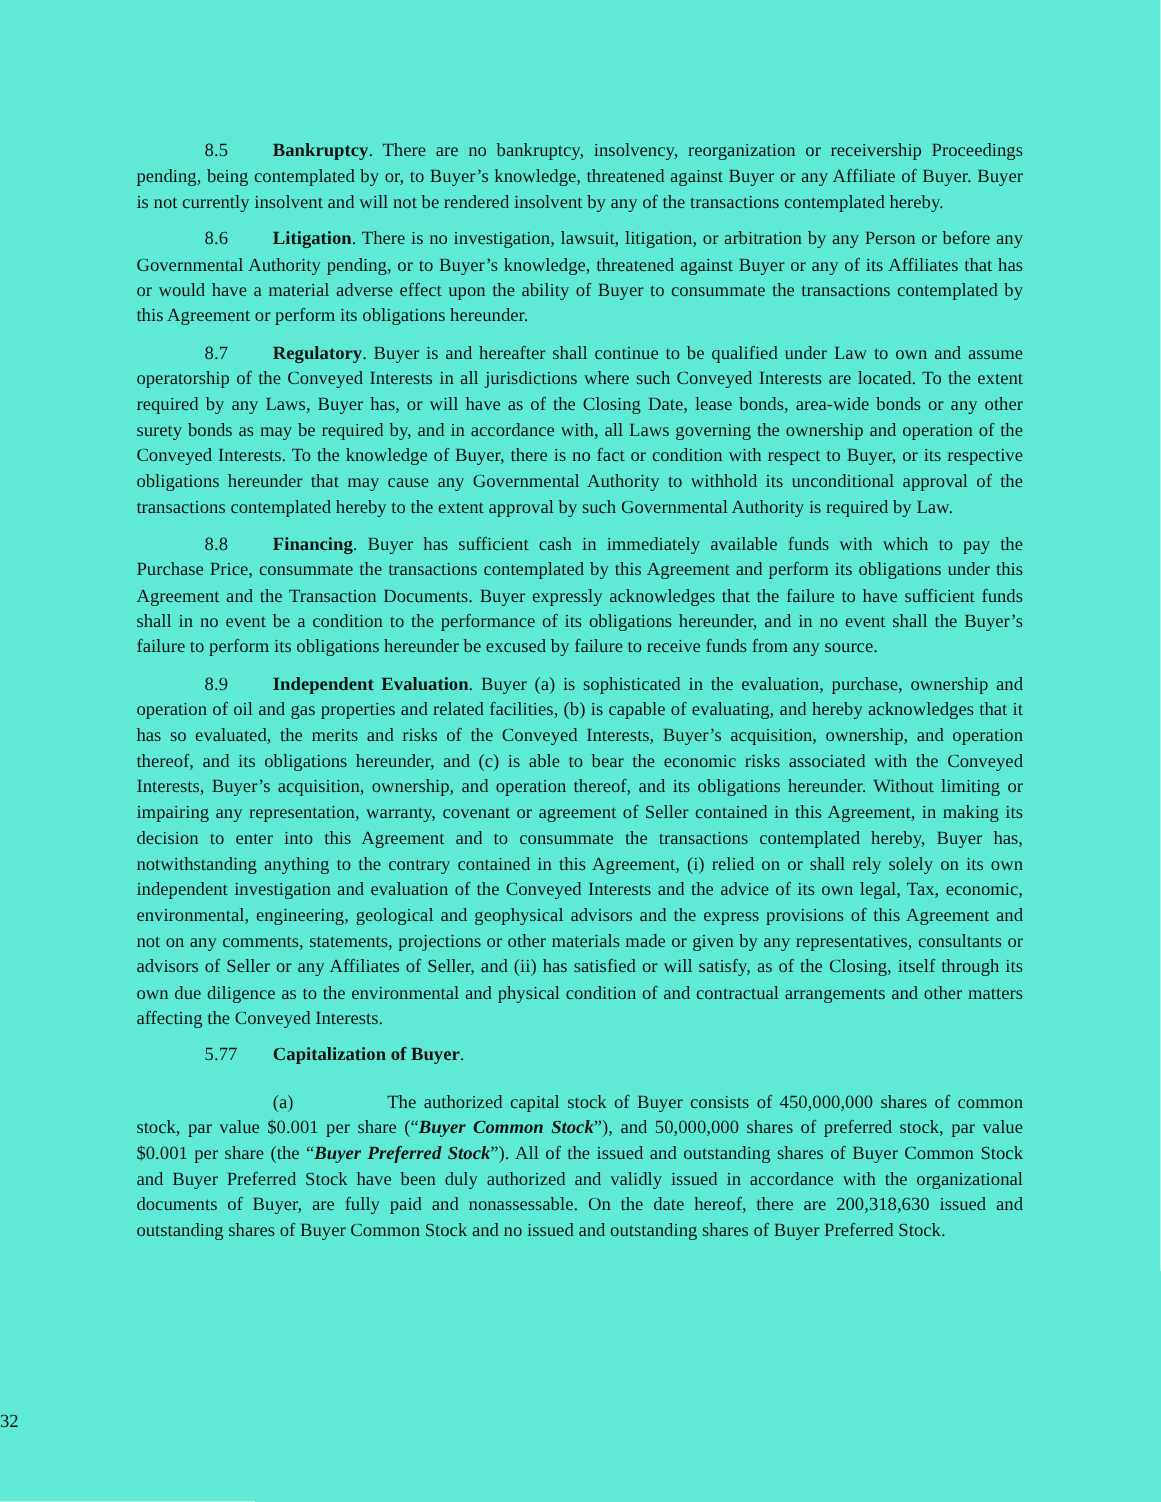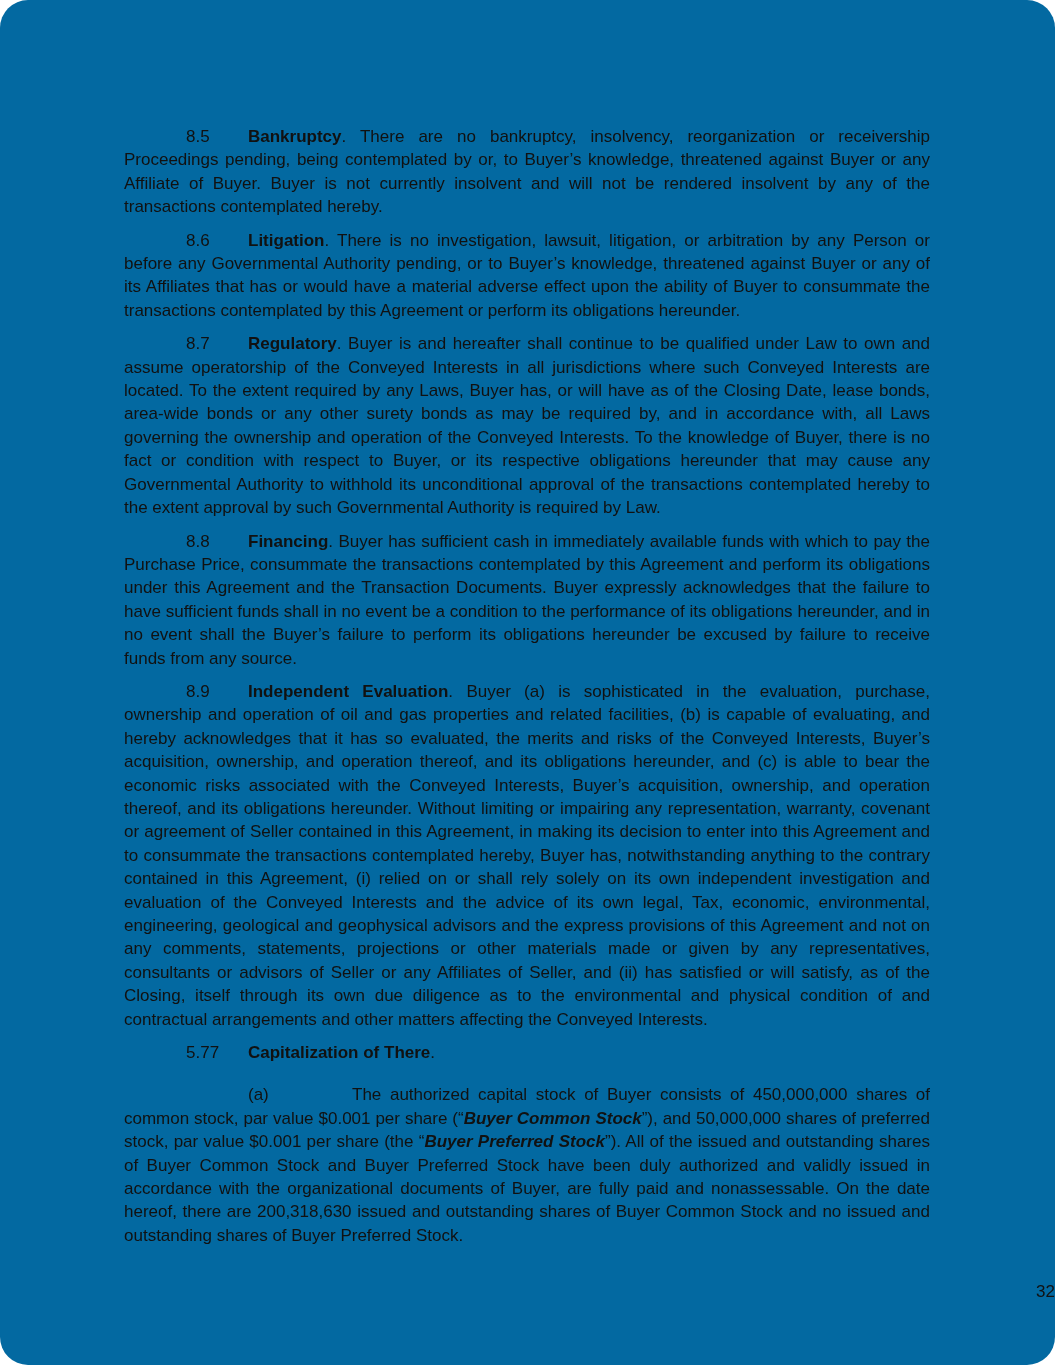--- a/index.html
+++ b/index.html
@@ -4,25 +4,24 @@
 <style>
   html, body {
     margin: 0;
     padding: 0;
     background: #ffffff;
   }
   .page {
     position: relative;
     width: 1055px;
     height: 1365px;
-    background: #0369a1;
+    background: #5eead4;
     color: #111111;
-    font-family: Liberation Sans, sans-serif;
+    font-family: Liberation Serif, serif;
     overflow: hidden;
-    border-radius: 28px;
   }
   .content {
     position: absolute;
     top: 125px;
     left: 124px;
     width: 806px;
   }
   p.para {
     margin: 0 0 10px 0;
     font-size: 17px;
@@ -37,21 +36,21 @@
   .num-cell { display: inline-block; width: 62px; }
   .tab-full { display: inline-block; width: 124px; }
   .label-cell { display: inline-block; width: 104px; }
   .sec-title { font-weight: 700; }
   .term { font-weight: 700; font-style: italic; }
   .footer {
     position: absolute;
     left: 0;
     right: 0;
     top: 1280px;
-    text-align: right;
+    text-align: left;
     font-size: 17px;
     line-height: 23.4px;
     color: #111111;
   }
 </style>
 </head>
 <body>
 
 <div class="page">
   <div class="content">
@@ -59,20 +58,20 @@
     <p class="para"><span class="tab-half"></span><span class="num-cell">8.5</span><span class="sec-title">Bankruptcy</span><span>.  There are no bankruptcy, insolvency, reorganization or receivership Proceedings pending, being contemplated by or, to Buyer’s knowledge, threatened against Buyer or any Affiliate of Buyer. Buyer is not currently insolvent and will not be rendered insolvent by any of the transactions contemplated hereby.</span></p>
 
     <p class="para"><span class="tab-half"></span><span class="num-cell">8.6</span><span class="sec-title">Litigation</span><span>.  There is no investigation, lawsuit, litigation, or arbitration by any Person or before any Governmental Authority pending, or to Buyer’s knowledge, threatened against Buyer or any of its Affiliates that has or would have a material adverse effect upon the ability of Buyer to consummate the transactions contemplated by this Agreement or perform its obligations hereunder.</span></p>
 
     <p class="para"><span class="tab-half"></span><span class="num-cell">8.7</span><span class="sec-title">Regulatory</span><span>.  Buyer is and hereafter shall continue to be qualified under Law to own and assume operatorship of the Conveyed Interests in all jurisdictions where such Conveyed Interests are located. To the extent required by any Laws, Buyer has, or will have as of the Closing Date, lease bonds, area-wide bonds or any other surety bonds as may be required by, and in accordance with, all Laws governing the ownership and operation of the Conveyed Interests. To the knowledge of Buyer, there is no fact or condition with respect to Buyer, or its respective obligations hereunder that may cause any Governmental Authority to withhold its unconditional approval of the transactions contemplated hereby to the extent approval by such Governmental Authority is required by Law.</span></p>
 
     <p class="para"><span class="tab-half"></span><span class="num-cell">8.8</span><span class="sec-title">Financing</span><span>.  Buyer has sufficient cash in immediately available funds with which to pay the Purchase Price, consummate the transactions contemplated by this Agreement and perform its obligations under this Agreement and the Transaction Documents. Buyer expressly acknowledges that the failure to have sufficient funds shall in no event be a condition to the performance of its obligations hereunder, and in no event shall the Buyer’s failure to perform its obligations hereunder be excused by failure to receive funds from any source.</span></p>
 
     <p class="para"><span class="tab-half"></span><span class="num-cell">8.9</span><span class="sec-title">Independent Evaluation</span><span>.  Buyer (a) is sophisticated in the evaluation, purchase, ownership and operation of oil and gas properties and related facilities, (b) is capable of evaluating, and hereby acknowledges that it has so evaluated, the merits and risks of the Conveyed Interests, Buyer’s acquisition, ownership, and operation thereof, and its obligations hereunder, and (c) is able to bear the economic risks associated with the Conveyed Interests, Buyer’s acquisition, ownership, and operation thereof, and its obligations hereunder.  Without limiting or impairing any representation, warranty, covenant or agreement of Seller contained in this Agreement, in making its decision to enter into this Agreement and to consummate the transactions contemplated hereby, Buyer has, notwithstanding anything to the contrary contained in this Agreement, (i) relied on or shall rely solely on its own independent investigation and evaluation of the Conveyed Interests and the advice of its own legal, Tax, economic, environmental, engineering, geological and geophysical advisors and the express provisions of this Agreement and not on any comments, statements, projections or other materials made or given by any representatives, consultants or advisors of Seller or any Affiliates of Seller, and (ii) has satisfied or will satisfy, as of the Closing, itself through its own due diligence as to the environmental and physical condition of and contractual arrangements and other matters affecting the Conveyed Interests.</span></p>
 
-    <p class="para heading-para"><span class="tab-half"></span><span class="num-cell">5.77</span><span class="sec-title">Capitalization of There</span><span>.</span></p>
+    <p class="para heading-para"><span class="tab-half"></span><span class="num-cell">5.77</span><span class="sec-title">Capitalization of Buyer</span><span>.</span></p>
 
     <p class="para"><span class="tab-full"></span><span class="label-cell">(a)</span><span>The authorized capital stock of Buyer consists of 450,000,000 shares of common stock, par value $0.001 per share (“</span><span class="term">Buyer Common Stock</span><span>”), and 50,000,000 shares of preferred stock, par value $0.001 per share (the “</span><span class="term">Buyer Preferred Stock</span><span>”).  All of the issued and outstanding shares of Buyer Common Stock and Buyer Preferred Stock have been duly authorized and validly issued in accordance with the organizational documents of Buyer, are fully paid and nonassessable.  On the date hereof, there are 200,318,630 issued and outstanding shares of Buyer Common Stock and no issued and outstanding shares of Buyer Preferred Stock.</span></p>
 
   </div>
 
   <div class="footer"><span>32</span></div>
 </div>
 
 </body></html>

